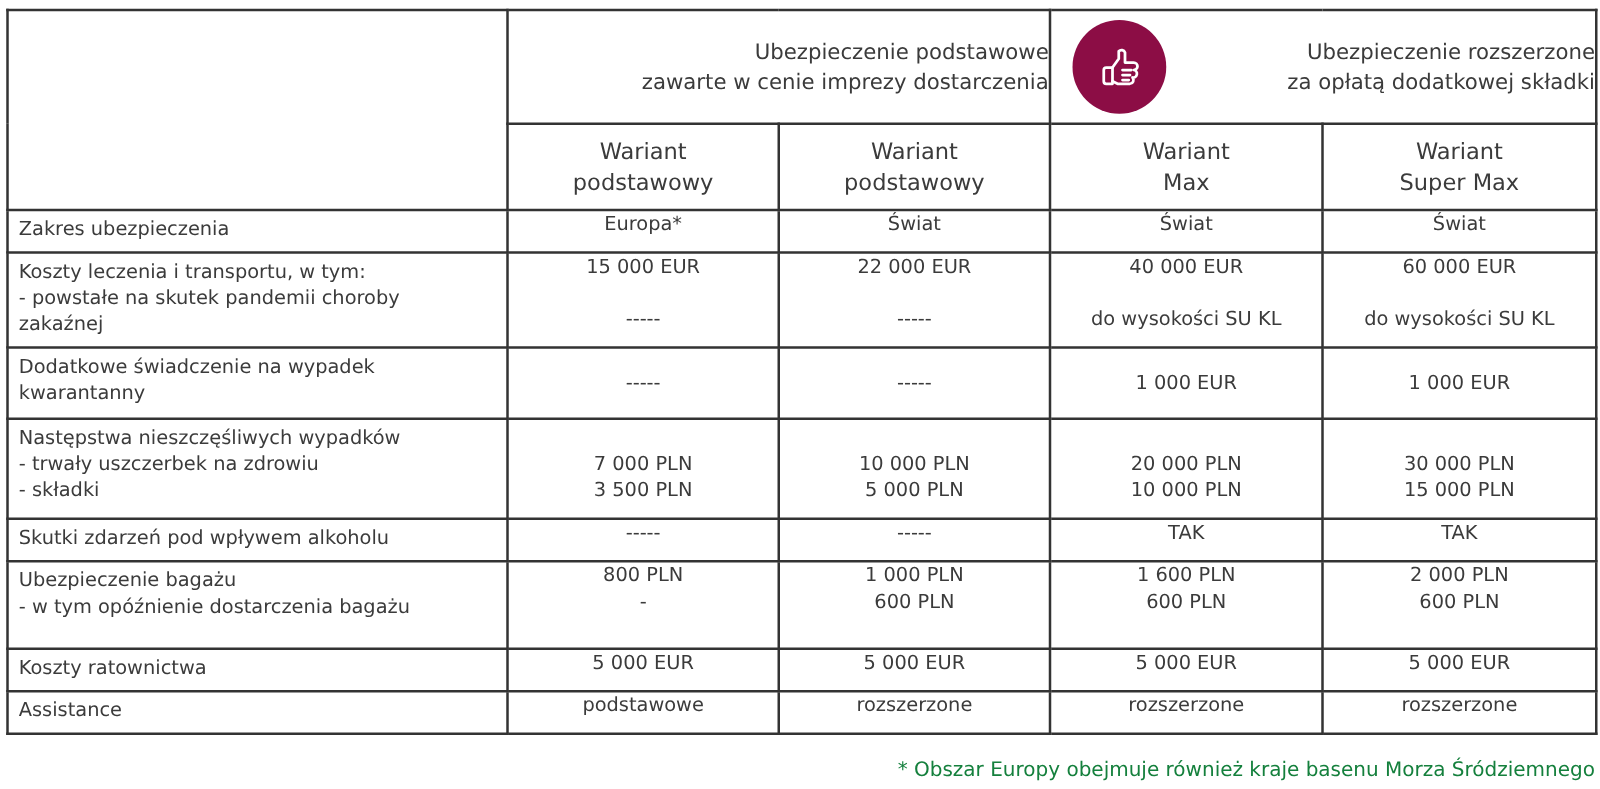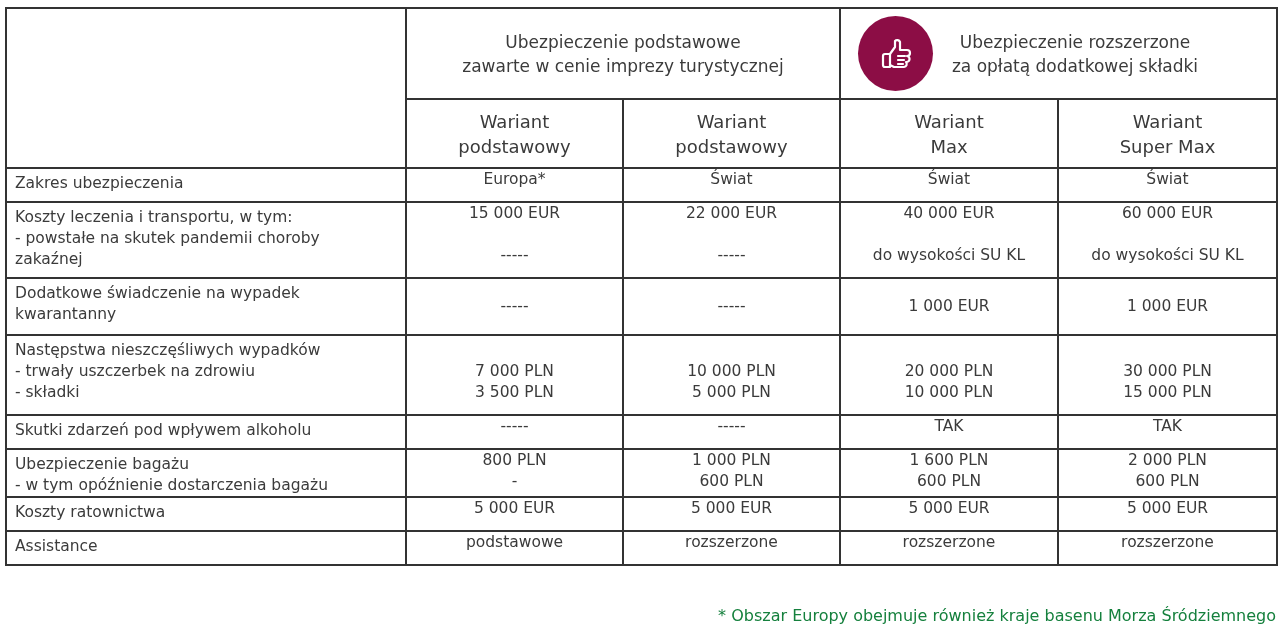--- a/index.html
+++ b/index.html
@@ -4,21 +4,21 @@
 <style>
   html, body { margin: 0; padding: 0; background: #ffffff; }
   body { width: 1280px; height: 631px; position: relative; overflow: hidden;
          font-family: "DejaVu Sans", sans-serif; color: #3b3b3b; }
   table.cmp { position: absolute; left: 5px; top: 7px; border-collapse: collapse;
               table-layout: fixed; width: 1271px; }
   table.cmp td { border: 2px solid #333333; padding: 0; font-size: 15.5px; line-height: 21px;
                  vertical-align: top; }
   td.lbl { padding: 4px 0 0 8px !important; text-align: left; }
   td.val { text-align: center; }
-  td.hdr-group { text-align: center; vertical-align: middle !important; font-size: 17px !important; line-height: 24px !important; border-radius: 23px; }
+  td.hdr-group { text-align: right; vertical-align: middle !important; font-size: 17px !important; line-height: 24px !important; border-radius: 23px; }
   td.hdr-variant { text-align: center; vertical-align: middle !important; font-size: 18px !important; line-height: 25px !important; }
   .group-ext { position: relative; }
   .group-ext .icon-wrap { position: absolute; left: 17px; top: 7px; width: 75px; height: 75px; border-radius: 50%;
                           background: #8c0d45; display: flex; align-items: center; justify-content: center; }
   .group-ext .txt { padding-left: 33px; }
   .line { display: block; white-space: nowrap; }
   .cellpad { padding-top: 4px; }
   .footnote { position: absolute; right: 4px; top: 606px; font-size: 16px; color: #15803d; white-space: nowrap; }
 </style>
 </head>
@@ -30,21 +30,21 @@
       <col style="width:217px">
       <col style="width:217px">
       <col style="width:218px">
       <col style="width:219px">
   </colgroup>
   <tbody>
       <tr style="height:91px">
     <td rowspan="2"></td>
     <td colspan="2" class="hdr-group">
       <span class="line">Ubezpieczenie podstawowe</span>
-      <span class="line">zawarte w cenie imprezy turystycznej</span>
+      <span class="line">zawarte w cenie imprezy dostarczenia</span>
     </td>
     <td colspan="2" class="hdr-group group-ext">
       <div class="icon-wrap">
         <svg width="40" height="40" viewBox="0 0 40 40" fill="none" stroke="#ffffff" stroke-width="2.2" stroke-linecap="round" stroke-linejoin="round">
           <path d="M9 20 h5 v13 h-5 a2 2 0 0 1 -2 -2 v-9 a2 2 0 0 1 2 -2z"></path>
           <path d="M14 20 l5 -7 v-6 a3 3 0 0 1 5 1 v8 h7 a3 3 0 0 1 0 6 a3 3 0 0 1 -1 6 a3 3 0 0 1 -2 5 h-10 l-4 -2"></path>
           <path d="M22 22 h7 M22 26 h6 M22 30 h5"></path>
         </svg>
       </div>
       <div class="txt">
@@ -168,21 +168,21 @@
           <span class="line">-----</span>
         </td>
     <td class="val cellpad">
           <span class="line">TAK</span>
         </td>
     <td class="val cellpad">
           <span class="line">TAK</span>
         </td>
   </tr>
 
-  <tr style="height:48px">
+  <tr style="height:70px">
     <td class="lbl">
           <span class="line">Ubezpieczenie bagażu</span>
           <span class="line">- w tym opóźnienie dostarczenia bagażu</span>
         </td>
     <td class="val cellpad">
           <span class="line">800 PLN</span>
           <span class="line">-</span>
         </td>
     <td class="val cellpad">
           <span class="line">1 000 PLN</span>

